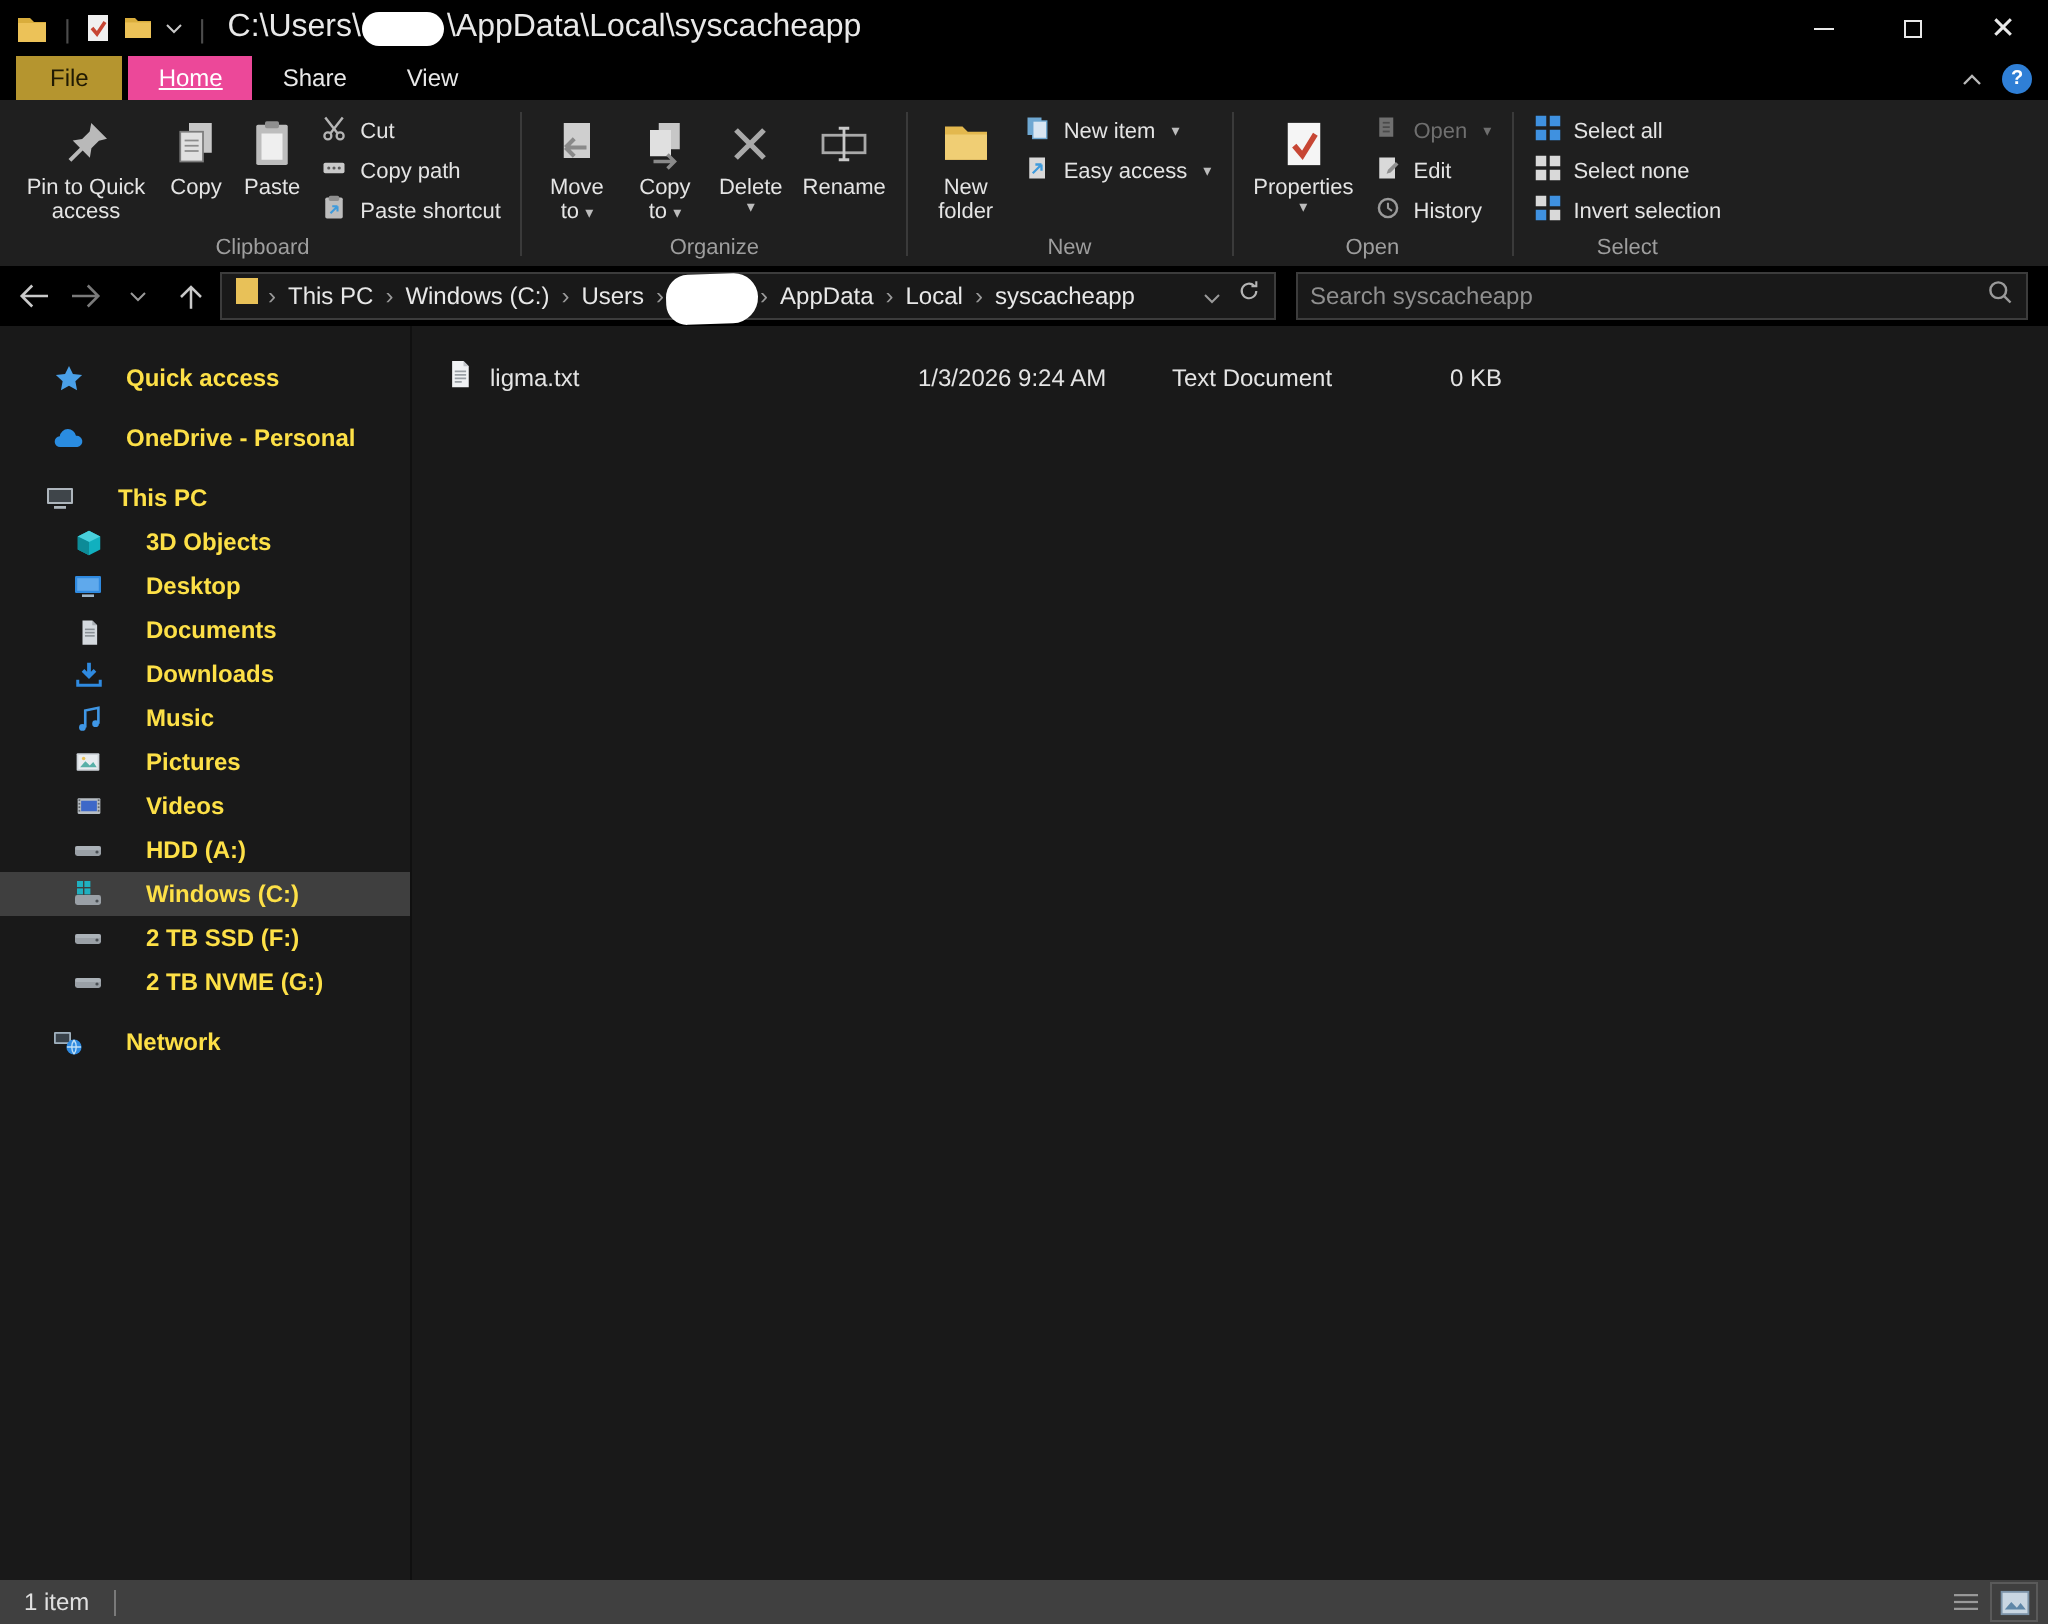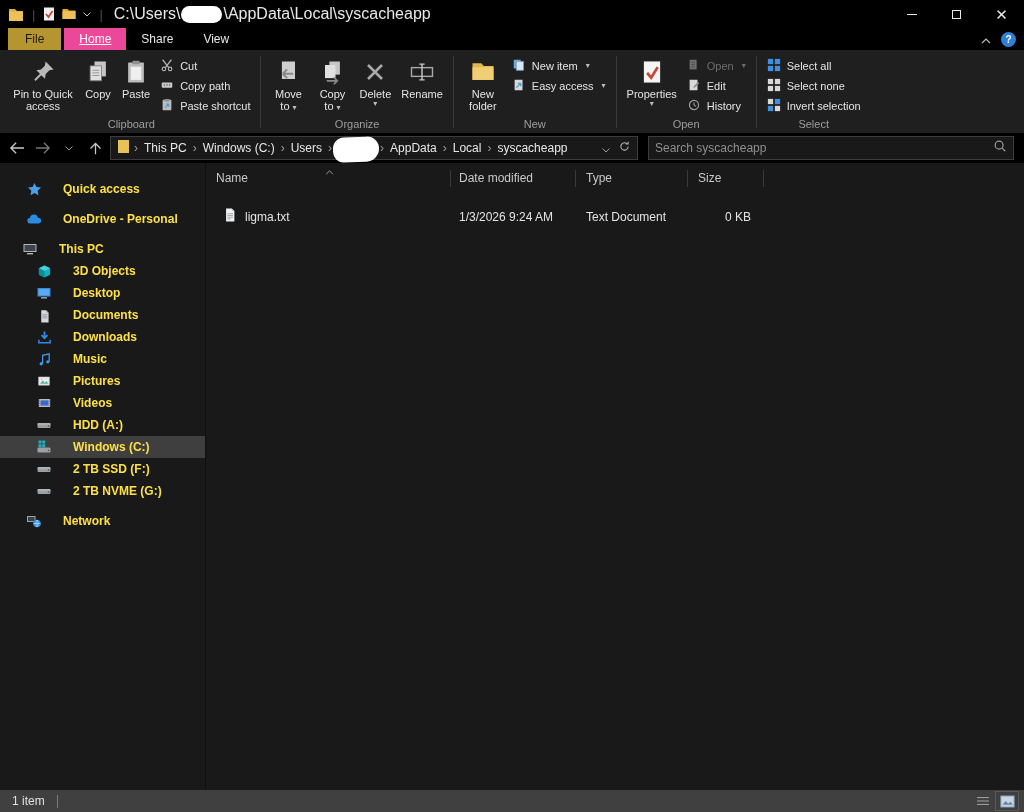--- a/index.html
+++ b/index.html
@@ -607,29 +607,20 @@
               <rect x="1.9" y="3.9" width="6.7" height="4.2" fill="#39424a"></rect>
               <circle cx="11" cy="10.5" r="3.8" fill="#2f8ae0"></circle>
               <path d="M7.5 10.5h7M11 7c1.5 2 1.5 5 0 7M11 7c-1.5 2-1.5 5 0 7" stroke="#bfe0f7" stroke-width="0.7" fill="none"></path>
             </svg>
           </span>
         <span>Network</span>
       </div>
     </div>
 
     <div class="content">
-      <div class="fheader">
-        <span class="sortmark"><svg width="9" height="5" viewBox="0 0 10 6">
-              <path d="M1 5l4-4 4 4" stroke="#b5b5b5" fill="none"></path>
-            </svg></span>
-        <div class="fcol col-name">Name</div>
-        <div class="fcol col-date">Date modified</div>
-        <div class="fcol col-type">Type</div>
-        <div class="fcol col-size">Size</div>
-      </div>
       <div class="frow">
         <div class="cell-name">
           <span><svg width="14" height="16" viewBox="0 0 16 16">
                 <path d="M3.5 0.5h6.5l3 3V15.5H3.5z" fill="#f0f2f4"></path>
                 <path d="M10 0.5l3 3h-3z" fill="#c2c6ca"></path>
                 <g stroke="#9aa0a6">
                   <line x1="5" y1="6.5" x2="11.5" y2="6.5"></line>
                   <line x1="5" y1="8.5" x2="11.5" y2="8.5"></line>
                   <line x1="5" y1="10.5" x2="11.5" y2="10.5"></line>
                   <line x1="5" y1="12.5" x2="9" y2="12.5"></line>

